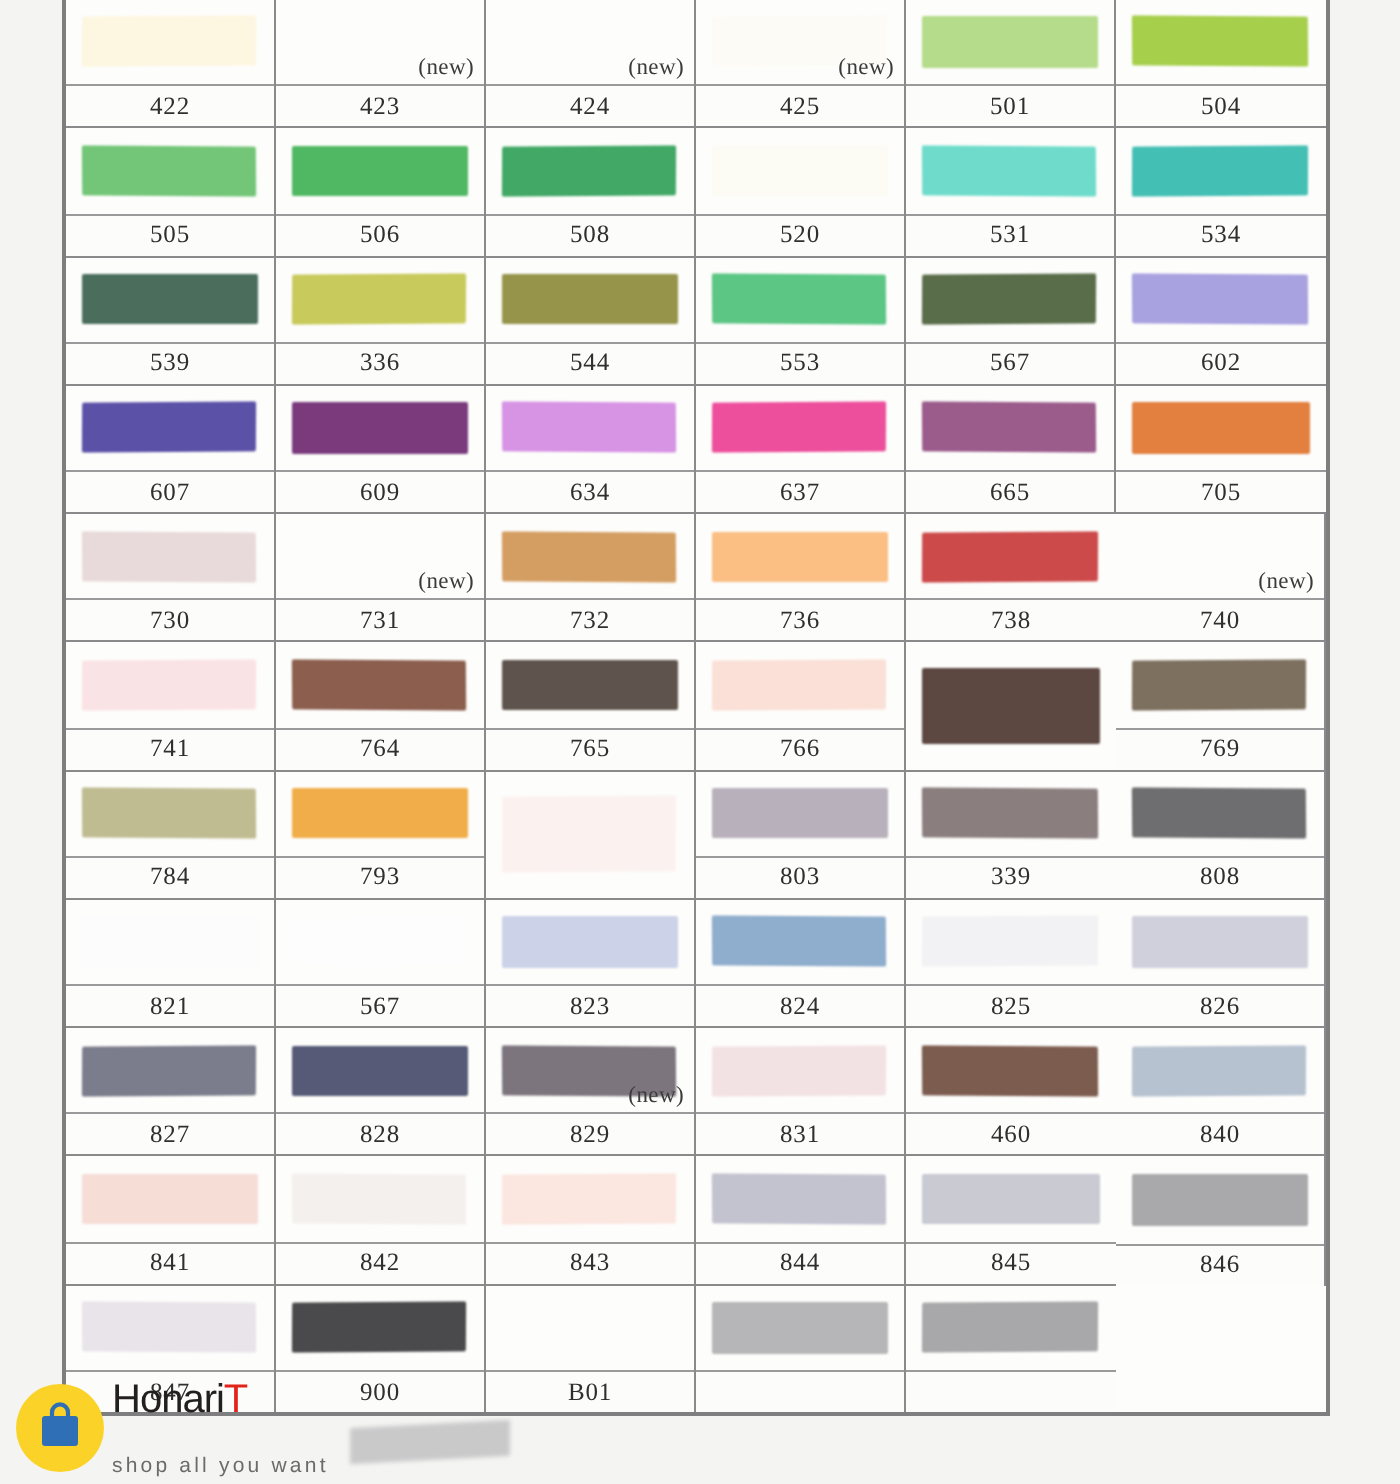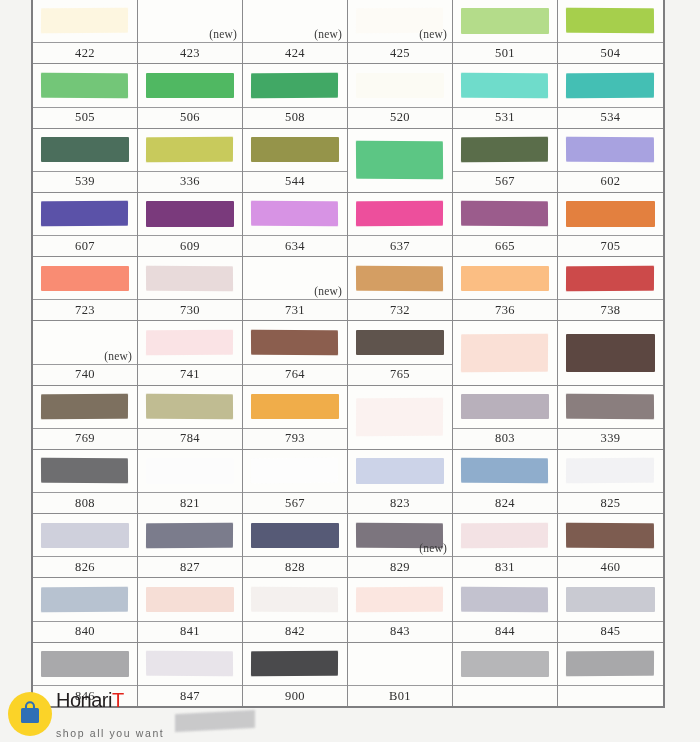--- a/index.html
+++ b/index.html
@@ -234,20 +234,21 @@
         <div class="cell">
           <div class="swatch-area">
             <div class="swatch " style="background: rgb(149, 148, 74);"></div>
           </div>
           <div class="label-strip">544</div>
         </div>
         <div class="cell">
           <div class="swatch-area">
             <div class="swatch skew2" style="background: rgb(92, 198, 132);"></div>
           </div>
+          <div class="label-strip">553</div>
         </div>
         <div class="cell">
           <div class="swatch-area">
             <div class="swatch skew" style="background: rgb(90, 109, 74);"></div>
           </div>
           <div class="label-strip">567</div>
         </div>
         <div class="cell lastcol">
           <div class="swatch-area">
             <div class="swatch skew2" style="background: rgb(168, 162, 224);"></div>
@@ -285,26 +286,20 @@
           <div class="label-strip">665</div>
         </div>
         <div class="cell lastcol">
           <div class="swatch-area">
             <div class="swatch " style="background: rgb(227, 128, 63);"></div>
           </div>
           <div class="label-strip">705</div>
         </div>
         <div class="cell">
           <div class="swatch-area">
-            <div class="swatch " style="background: rgb(249, 140, 115);"></div>
-          </div>
-          <div class="label-strip">723</div>
-        </div>
-        <div class="cell">
-          <div class="swatch-area">
             <div class="swatch skew2" style="background: rgb(232, 218, 218);"></div>
           </div>
           <div class="label-strip">730</div>
         </div>
         <div class="cell">
           <div class="swatch-area">
             <span class="newtag">(new)</span>
           </div>
           <div class="label-strip">731</div>
         </div>
@@ -347,20 +342,21 @@
         <div class="cell">
           <div class="swatch-area">
             <div class="swatch " style="background: rgb(95, 84, 77);"></div>
           </div>
           <div class="label-strip">765</div>
         </div>
         <div class="cell">
           <div class="swatch-area">
             <div class="swatch skew" style="background: rgb(250, 224, 214);"></div>
           </div>
+          <div class="label-strip">766</div>
         </div>
         <div class="cell lastcol">
           <div class="swatch-area">
             <div class="swatch " style="background: rgb(92, 71, 65);"></div>
           </div>
         </div>
         <div class="cell">
           <div class="swatch-area">
             <div class="swatch skew" style="background: rgb(125, 112, 95);"></div>
           </div>

